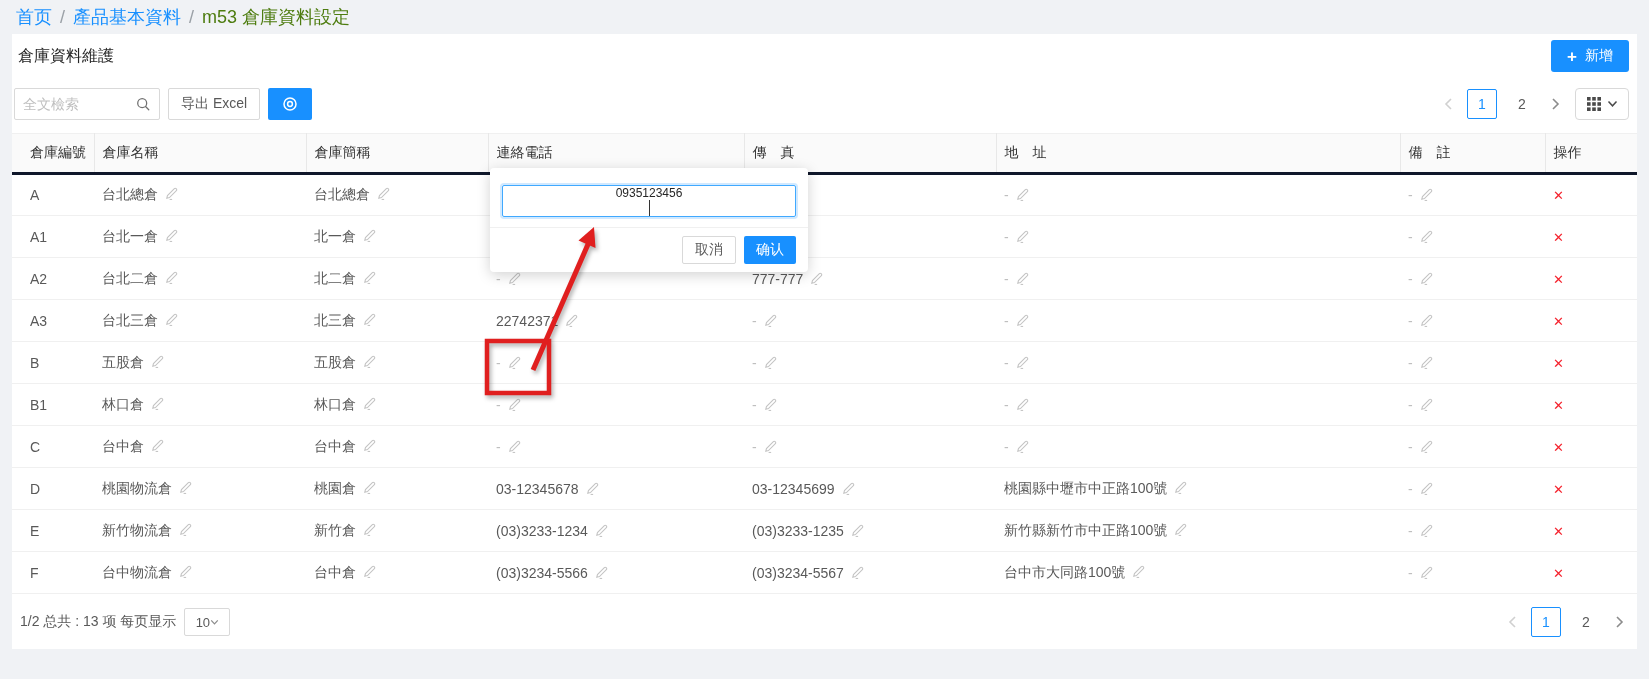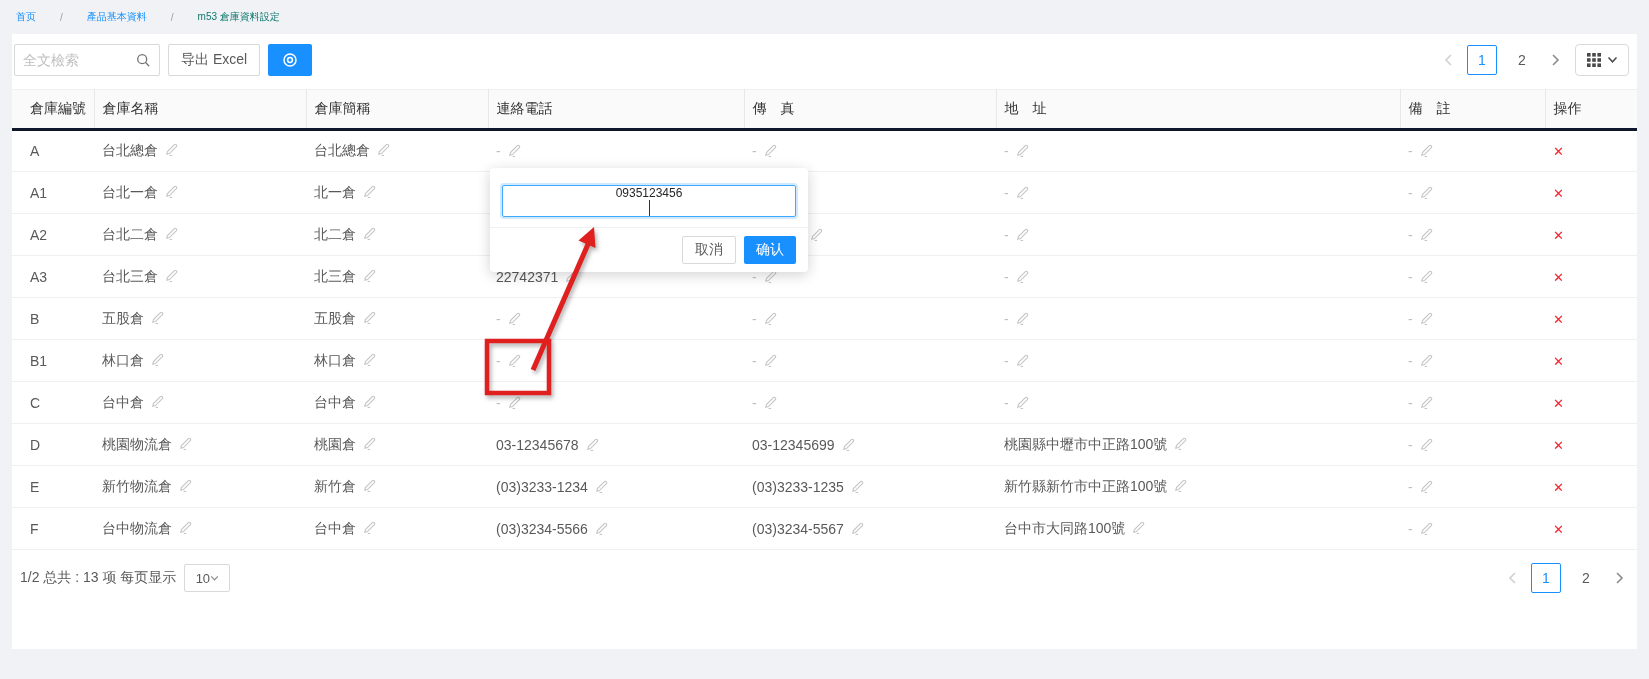--- a/index.html
+++ b/index.html
@@ -2,24 +2,24 @@
 <html><head>
 <meta charset="utf-8">
 <style>
   * { margin:0; padding:0; box-sizing:border-box; }
   body { font-family:"Liberation Sans","DejaVu Sans",sans-serif; }
   .page { position:relative; width:1649px; height:679px; background:#f0f2f5; overflow:hidden;
           font-size:14px; color:#595959; }
 
   
   .breadcrumb { position:absolute; top:0; left:0; width:100%; height:34px;
-                display:flex; align-items:center; padding-left:16px; gap:24px; font-size:10px; }
+                display:flex; align-items:center; padding-left:16px; gap:8px; font-size:18px; }
   .bc-link { color:#1890ff; cursor:pointer; text-decoration:none; }
   .bc-sep { color:#9aa0a6; }
-  .bc-current { color:#0f766e; }
+  .bc-current { color:#4d7c0f; }
 
   
   .card { position:absolute; left:12px; top:34px; width:1625px; height:615px; background:#fff; }
 
   .title-row { position:relative; height:44px; padding:12px 0 0 6px; }
   .page-title { font-size:16px; color:#262626; font-weight:500; }
   .btn-add { position:absolute; top:6px; right:8px; height:32px; padding:0 16px;
              background:#1890ff; color:#fff; border:none; border-radius:3px; font-size:14px;
              display:flex; align-items:center; gap:8px; cursor:pointer; }
   .btn-add .plus { font-size:17px; font-weight:700; line-height:1; }
@@ -91,20 +91,27 @@
   <div class="breadcrumb">
     <a class="bc-link">首页</a>
     <span class="bc-sep">/</span>
     <a class="bc-link">產品基本資料</a>
     <span class="bc-sep">/</span>
     <span class="bc-current">m53 倉庫資料設定</span>
   </div>
 
   <div class="card">
 
+    <div class="title-row">
+      <span class="page-title">倉庫資料維護</span>
+      <button class="btn-add">
+        <span class="plus">+</span>
+        <span>新增</span>
+      </button>
+    </div>
 
     <div class="toolbar">
       <div class="search-box">
         <input type="text" placeholder="全文檢索" style="">
         <svg class="chev" width="16" height="16" viewBox="0 0 20 20">
           <circle cx="9" cy="9" r="5.6" fill="none" stroke="#707070" stroke-width="1.6"></circle>
           <line x1="13.2" y1="13.2" x2="17.2" y2="17.2" stroke="#707070" stroke-width="1.6" stroke-linecap="round"></line>
         </svg>
       </div>
       <button class="btn-plain">导出 Excel</button>

